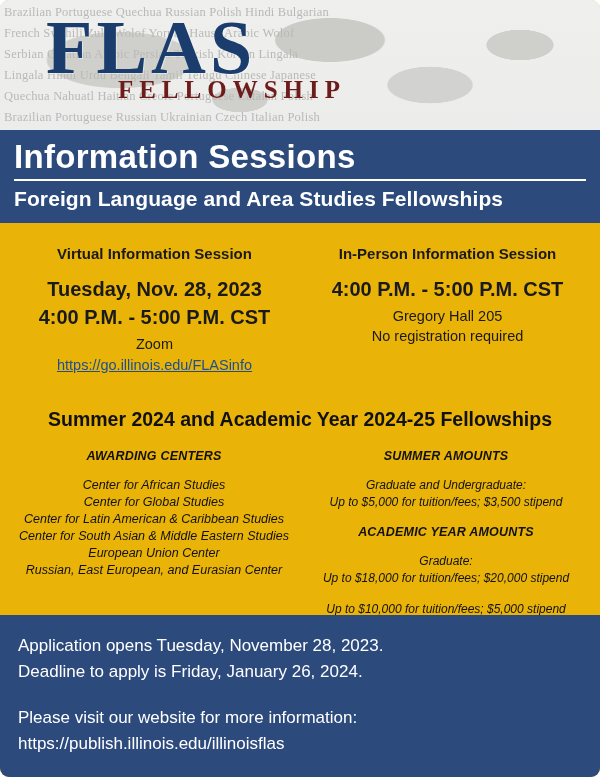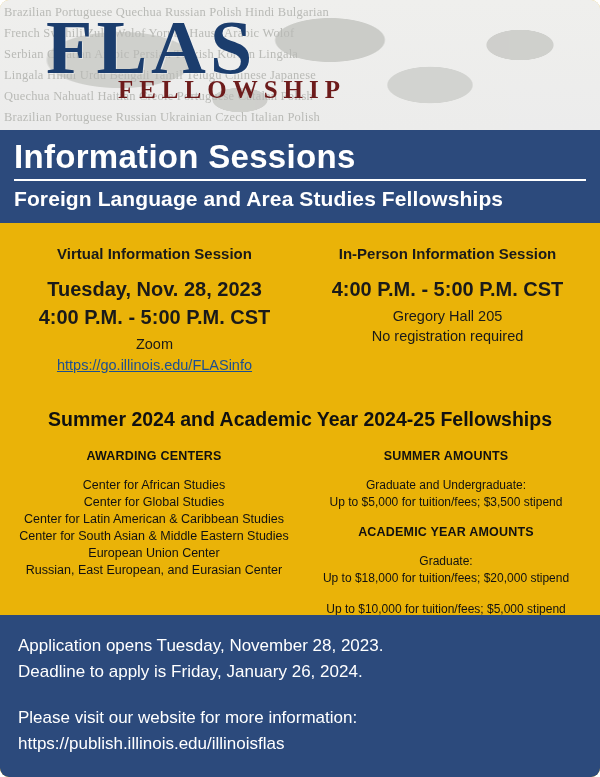--- a/index.html
+++ b/index.html
@@ -164,20 +164,21 @@
 
   
   .columns {
     display: flex;
     padding: 0 8px;
   }
   .col {
     width: 50%;
     text-align: center;
     color: #111111;
+    font-style: italic;
   }
   .col-heading {
     font-size: 12.5px;
     font-weight: bold;
     letter-spacing: 0.2px;
     margin-bottom: 14px;
   }
   .center-item {
     font-size: 12.5px;
     line-height: 17px;

